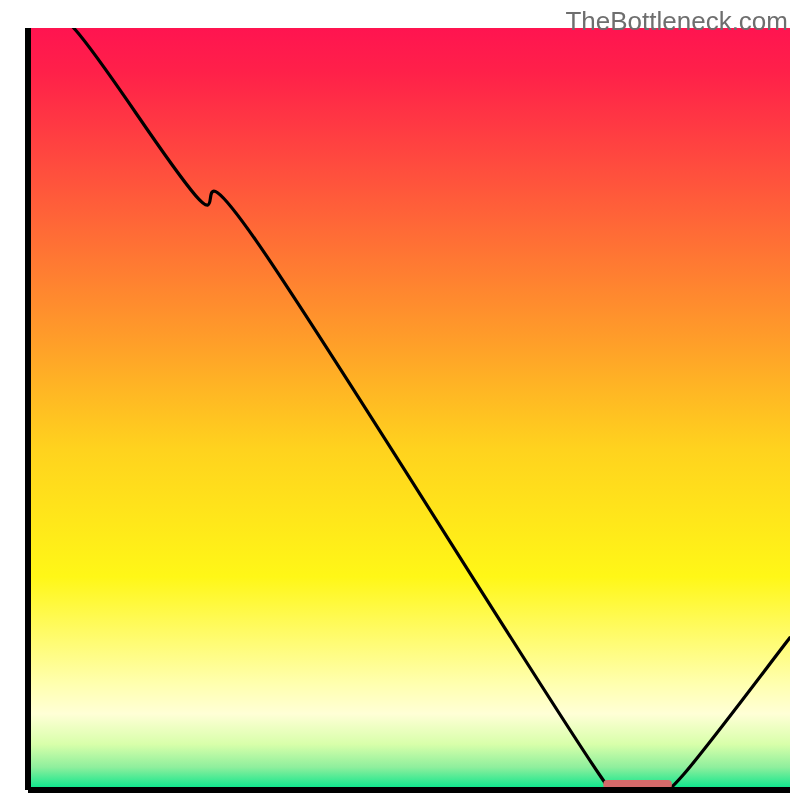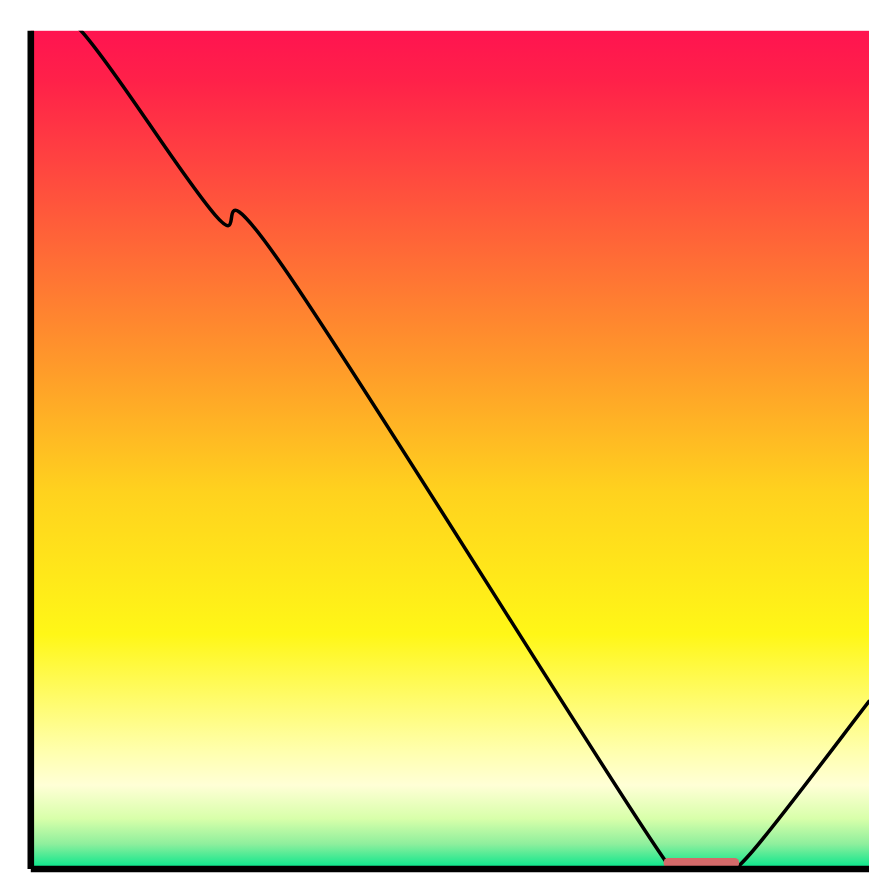--- a/index.html
+++ b/index.html
@@ -26,20 +26,21 @@
     z-index: 10;
   }
   svg {
     display: block;
   }
 </style>
 </head>
 <body>
 
 <div class="chart-container">
+  <div class="watermark">TheBottleneck.com</div>
   <svg id="chart-svg" width="800" height="800" viewBox="0 0 800 800">
     <defs>
       <linearGradient id="bg-grad" x1="0" y1="0" x2="0" y2="1">
           <stop offset="0.00%" stop-color="#ff1450"></stop>
           <stop offset="6.00%" stop-color="#ff2149"></stop>
           <stop offset="40.00%" stop-color="#ff9a2a"></stop>
           <stop offset="55.00%" stop-color="#ffd21e"></stop>
           <stop offset="72.00%" stop-color="#fff717"></stop>
           <stop offset="86.00%" stop-color="#ffffae"></stop>
           <stop offset="90.00%" stop-color="#ffffd6"></stop>

